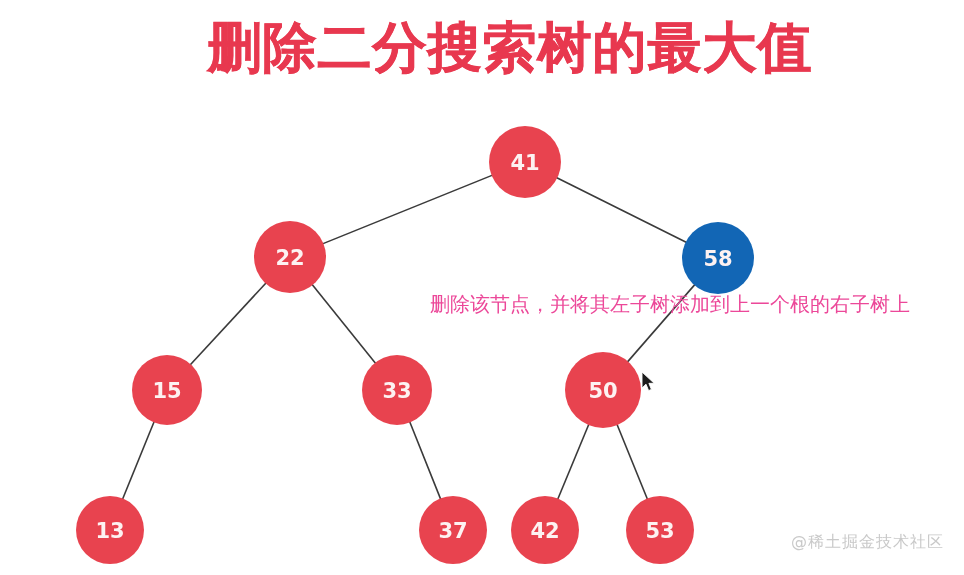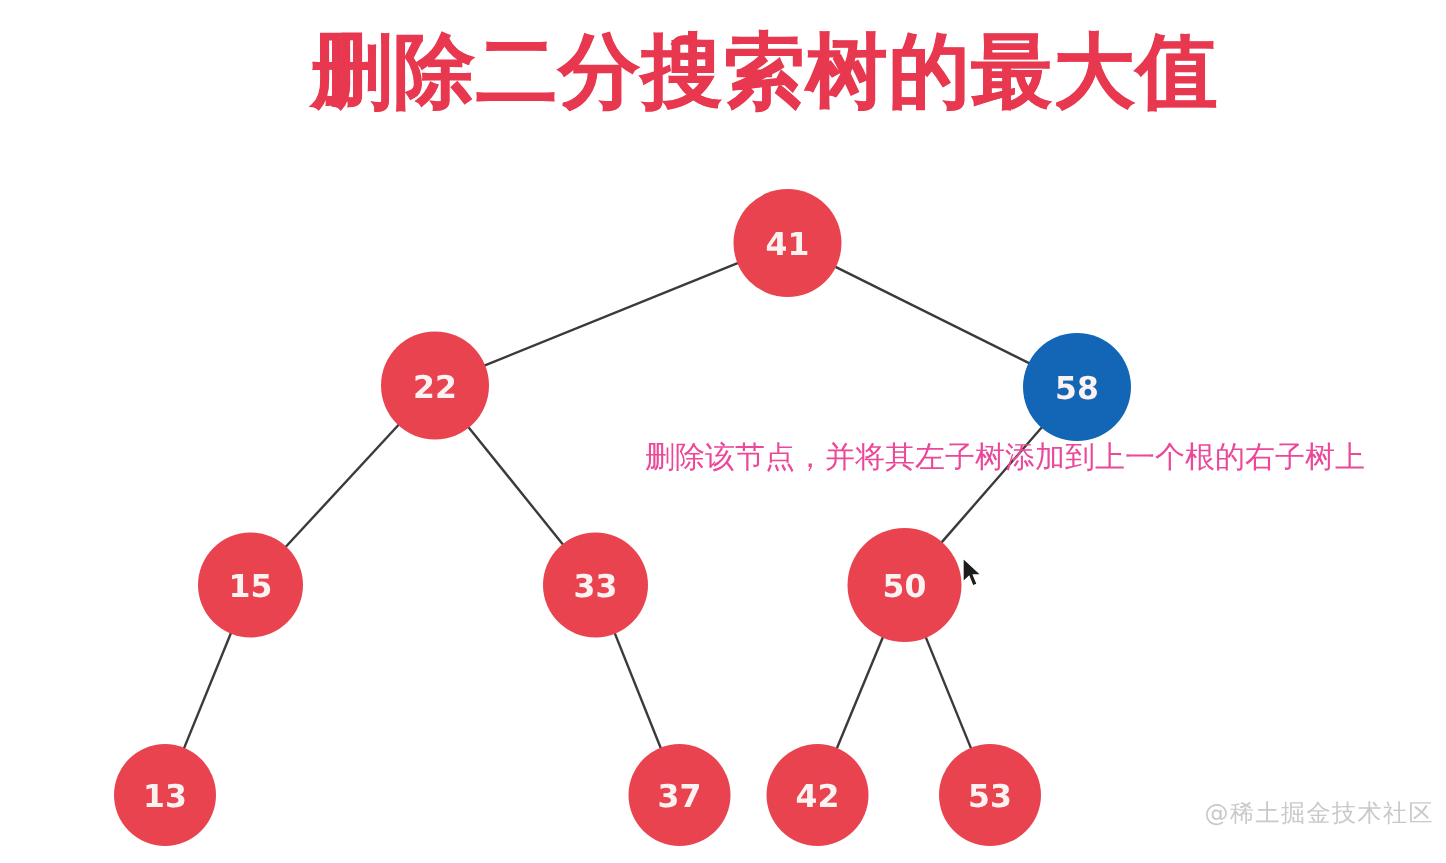--- a/index.html
+++ b/index.html
@@ -64,21 +64,21 @@
     top: 291px;
     color: #ec4899;
     font-family: "DejaVu Sans", "Liberation Sans", sans-serif;
     font-weight: 400;
     font-size: 20px;
     white-space: nowrap;
     letter-spacing: 0px;
   }
   #watermark {
     position: absolute;
-    right: 8px;
+    right: 20px;
     bottom: 22px;
     color: #c9c9c9;
     font-family: "DejaVu Sans", "Liberation Sans", sans-serif;
     font-size: 16px;
     white-space: nowrap;
     letter-spacing: 1px;
     margin-left: 48px;
   }
   #cursor {
     position: absolute;

